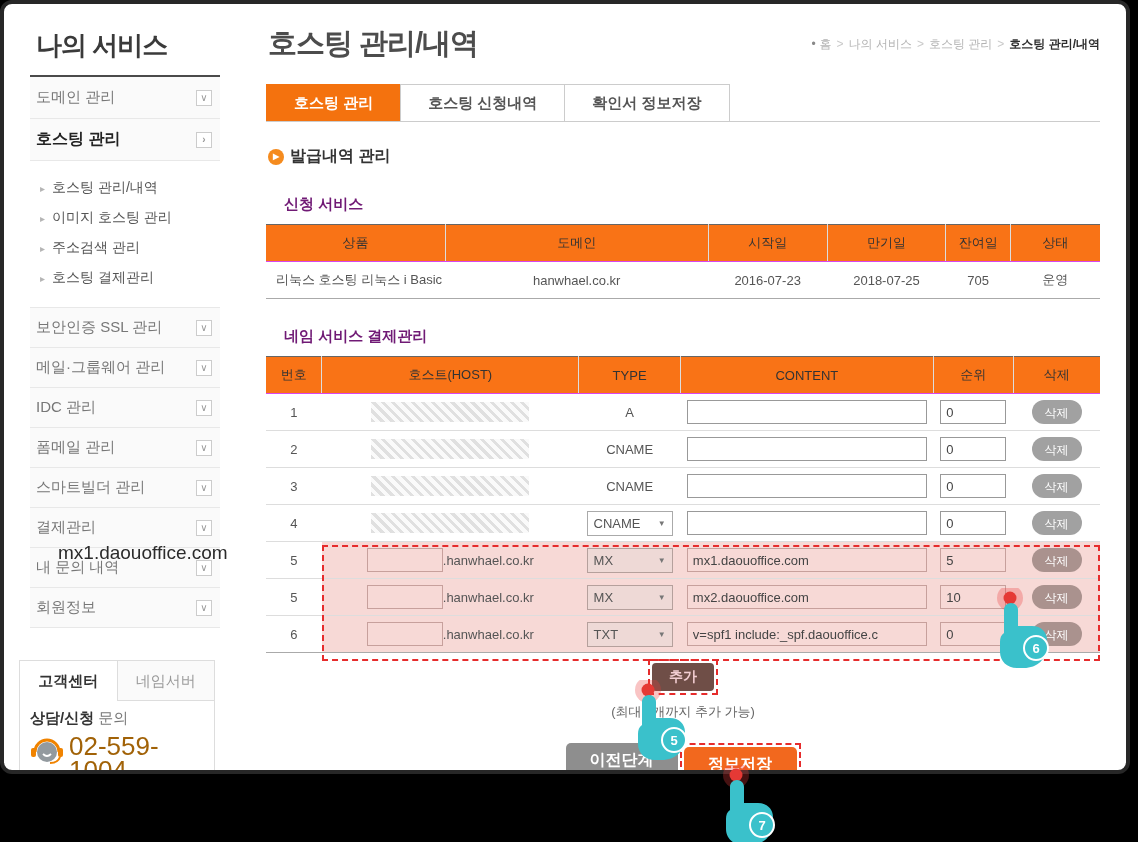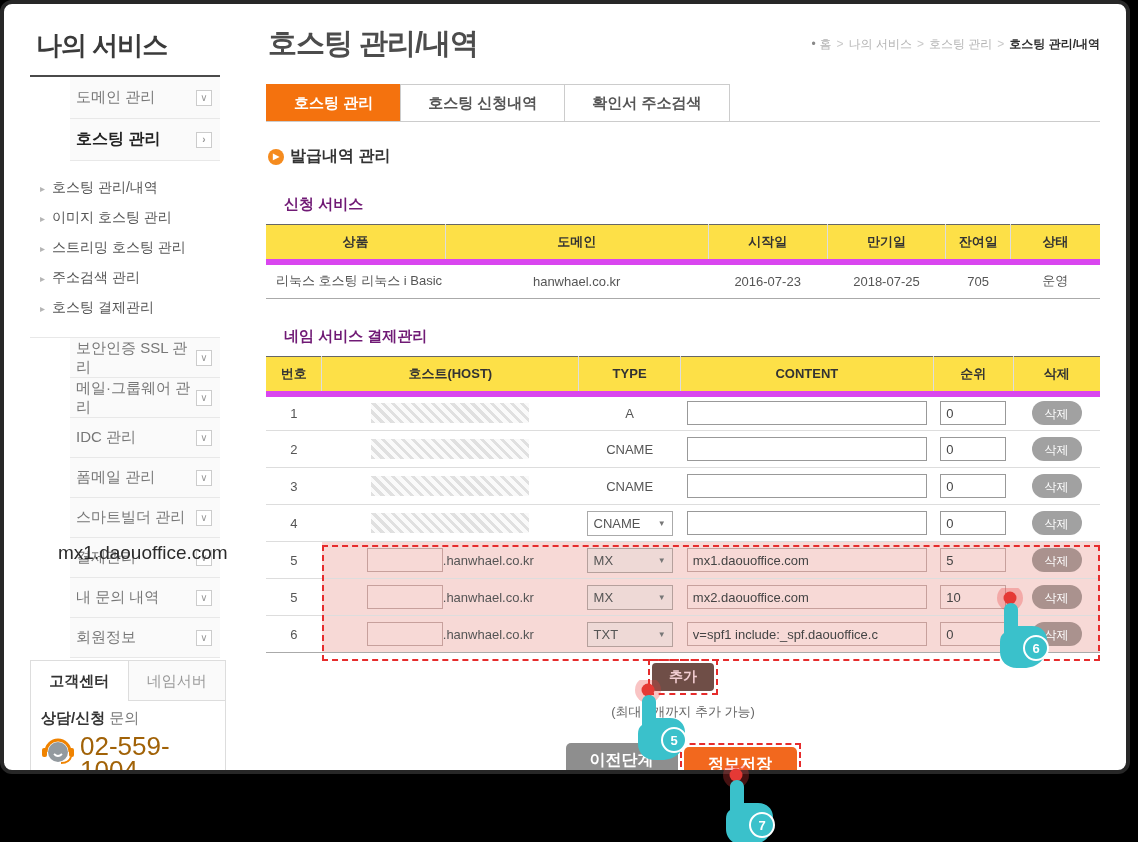--- a/index.html
+++ b/index.html
@@ -14,33 +14,33 @@
     display:flex;
   }
   
   .sidebar { width:250px; padding:18px 0 0 26px; position:relative; }
   .side-title { font-size:26px; font-weight:bold; color:#3a3a3a; margin:6px 0 12px 6px; letter-spacing:-1px; }
   .side-block { width:190px; }
   .side-divider { border-bottom:2px solid #4a4a4a; }
   .acc-item {
     display:flex; justify-content:space-between; align-items:center;
     height:42px; background:#fafafa; border-bottom:1px solid #e8e8e8;
-    padding:0 8px 0 6px; font-size:15px; color:#777; cursor:pointer;margin-left:40px;
+    padding:0 8px 0 6px; font-size:15px; color:#777; cursor:pointer;
   }
   .acc-item.small { height:40px; }
   .acc-item.active { font-weight:bold; color:#222; font-size:16px; }
   .box-icon {
     width:16px; height:16px; border:1px solid #ccc; background:#fff; color:#999;
     font-size:10px; line-height:14px; text-align:center; flex:0 0 auto;
   }
   .submenu { padding:12px 0 14px 10px; border-bottom:1px solid #e8e8e8; background:#fff; }
   .submenu-item { font-size:14px; color:#555; line-height:28px; cursor:pointer; white-space:nowrap; }
   .submenu-item .arrow { color:#b5b5b5; font-size:10px; margin-right:7px; }
   .overlay-domain { position:absolute; left:54px; top:538px; font-size:19px; color:#2b2b2b; z-index:20; white-space:nowrap; }
-  .customer-box { position:absolute; left:26px; top:656px; width:196px; height:120px; border:1px solid #ddd; background:#fff; }
+  .customer-box { position:absolute; left:15px; top:656px; width:196px; height:120px; border:1px solid #ddd; background:#fff; }
   .cs-tabs { display:flex; height:40px; }
   .cs-tab { flex:1; text-align:center; line-height:40px; font-size:15px; }
   .cs-tab.on { font-weight:bold; color:#333; background:#fff; border-right:1px solid #ddd; }
   .cs-tab.off { color:#999; background:#fafafa; border-bottom:1px solid #ddd; }
   .cs-body { padding:8px 10px 0 10px; }
   .cs-line1 { font-size:15px; color:#777; }
   .cs-line1 b { color:#333; }
   .cs-phone-row { display:flex; align-items:flex-start; margin-top:6px; }
   .cs-phone { font-size:26px; color:#a16207; letter-spacing:0; line-height:24px; }
   .cs-fax { font-size:11px; color:#999; margin-top:1px; }
@@ -62,22 +62,22 @@
   .tab.active { background:#f4720e; border-color:#f4720e; color:#fff; }
   .section-head { margin:24px 0 0 2px; font-size:16px; font-weight:bold; color:#333; display:flex; align-items:center; }
   .section-bullet {
     width:16px; height:16px; border-radius:50%; background:#f58b1e; color:#fff;
     font-size:8px; line-height:16px; text-align:center; display:inline-block; margin-right:6px;
   }
   .sub-heading { color:#701a75; font-size:15px; font-weight:bold; margin:28px 0 10px 18px; }
   table { width:100%; border-collapse:collapse; table-layout:fixed; }
   .grid { border-top:1px solid #666; border-bottom:1px solid #aaa; font-size:13px; }
   .grid th {
-    background:#fde047; height:37px; color:#333; font-size:13px; font-weight:bold;
-    border-bottom:6px solid #d946ef; border-left:1px solid #ddd;
+    background:#f97316; height:37px; color:#333; font-size:13px; font-weight:normal;
+    border-bottom:1px solid #d946ef; border-left:1px solid #ddd;
   }
   .grid th:first-child { border-left:none; }
   .grid td { height:37px; text-align:center; color:#555; border-bottom:1px solid #ddd; }
   .grid tr:last-child td { border-bottom:none; }
   .grid td.left { text-align:left; padding-left:10px; }
   
   .dns-wrap { position:relative; margin-top:10px; }
   .hatch {
     width:158px; height:20px; margin:0 auto; 
     background:repeating-linear-gradient(45deg,#e0e0e0 0 3px,#fafafa 3px 7px);
@@ -137,21 +137,20 @@
         <span class="box-icon">∨</span>
       </div>
       <div class="acc-item active">
         <span>호스팅 관리</span>
         <span class="box-icon">›</span>
       </div>
 
       <div class="submenu">
         <div class="submenu-item"><span class="arrow">▸</span><span>호스팅 관리/내역</span></div>
         <div class="submenu-item"><span class="arrow">▸</span><span>이미지 호스팅 관리</span></div>
-        <div class="submenu-item"><span class="arrow">▸</span><span>스트리밍 호스팅 관리</span></div>
         <div class="submenu-item"><span class="arrow">▸</span><span>주소검색 관리</span></div>
         <div class="submenu-item"><span class="arrow">▸</span><span>호스팅 결제관리</span></div>
       </div>
 
       <div class="acc-item small">
         <span>보안인증 SSL 관리</span>
         <span class="box-icon">∨</span>
       </div>
       <div class="acc-item small">
         <span>메일·그룹웨어 관리</span>
@@ -214,21 +213,21 @@
     <div class="page-head">
       <div class="page-title">호스팅 관리/내역</div>
       <div class="breadcrumb">
         <span class="dot">•</span><span class="crumb">홈</span><span class="sep">&gt;</span><span class="crumb">나의 서비스</span><span class="sep">&gt;</span><span class="crumb">호스팅 관리</span><span class="sep">&gt;</span><span class="current">호스팅 관리/내역</span>
       </div>
     </div>
 
     <div class="tabs">
       <div class="tab active">호스팅 관리</div>
       <div class="tab">호스팅 신청내역</div>
-      <div class="tab">확인서 주소검색</div>
+      <div class="tab">확인서 정보저장</div>
     </div>
 
     <div class="section-head">
       <span class="section-bullet">▶</span>
       <span>발급내역 관리</span>
     </div>
 
     <div class="sub-heading">신청 서비스</div>
     <table class="grid">
       <colgroup>

